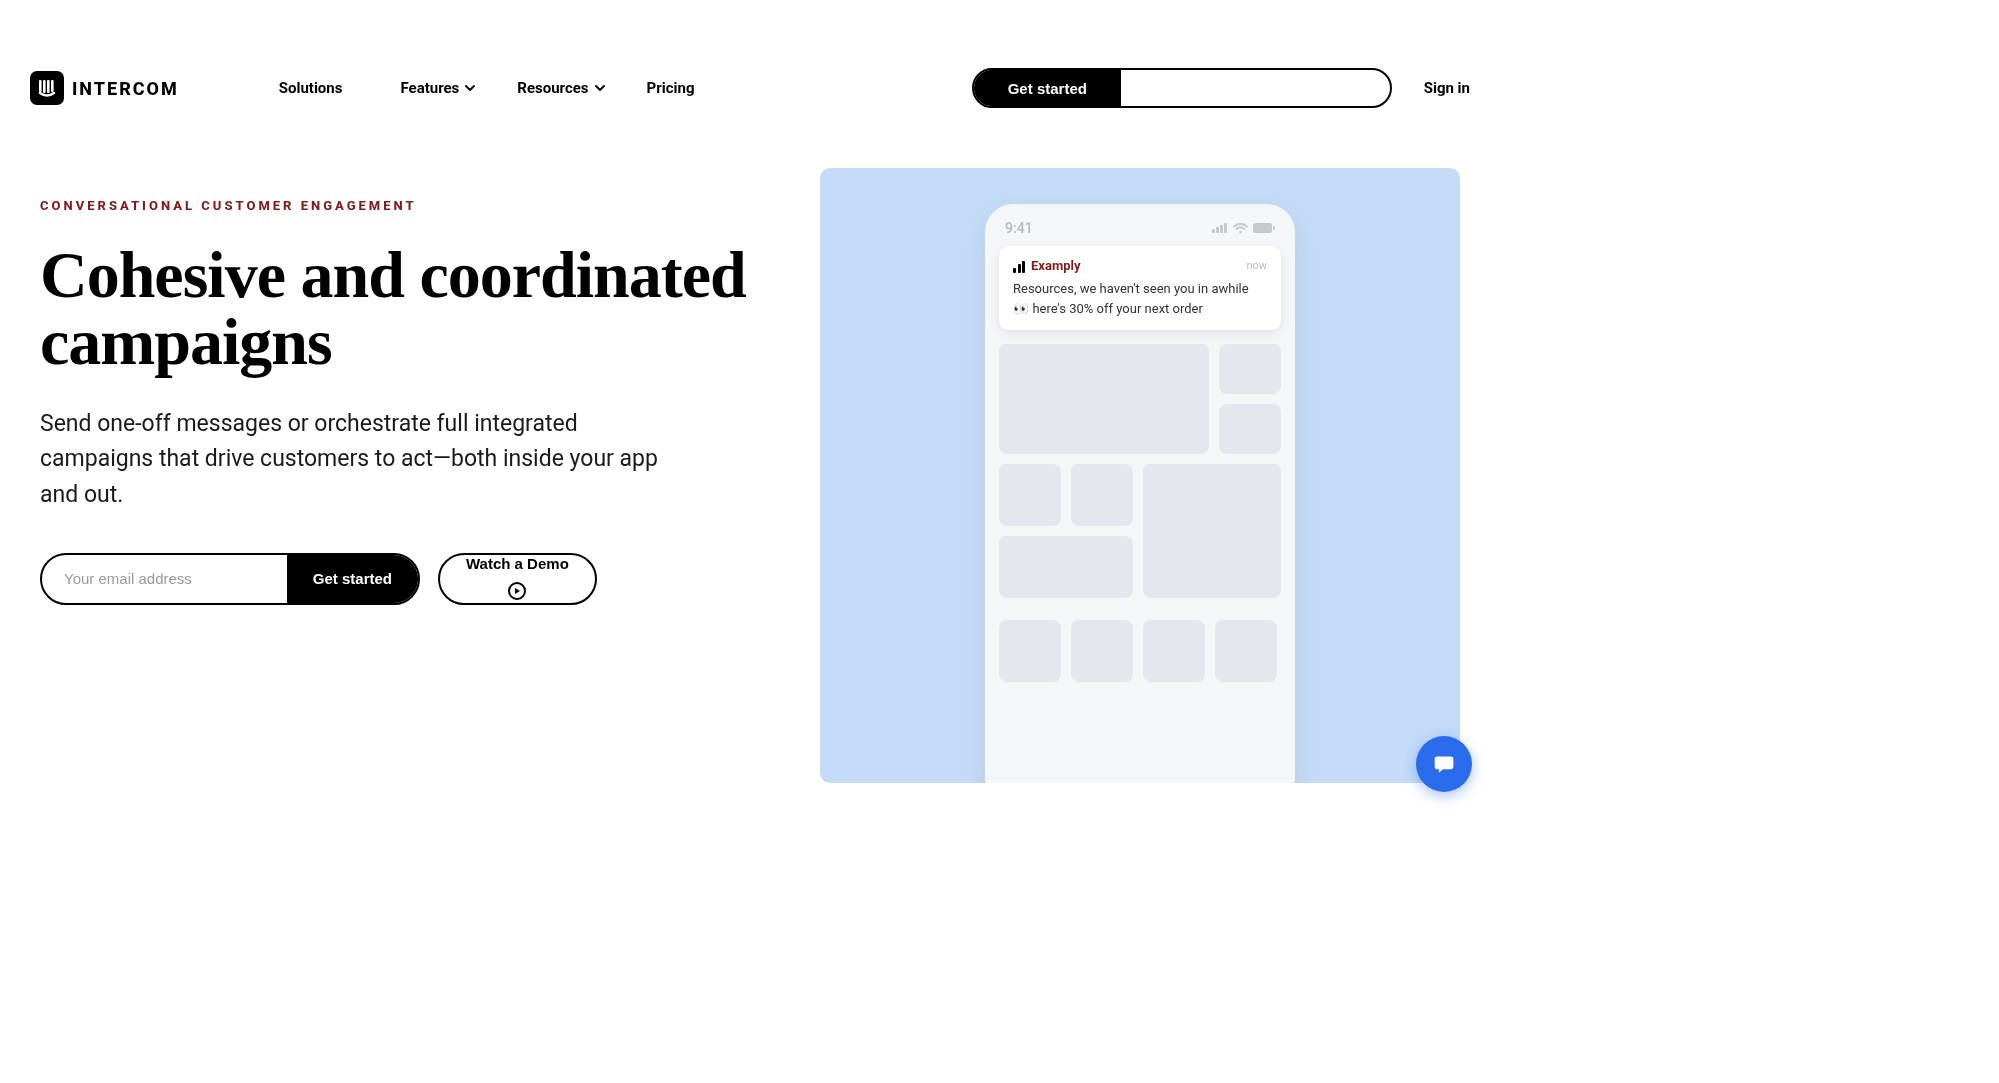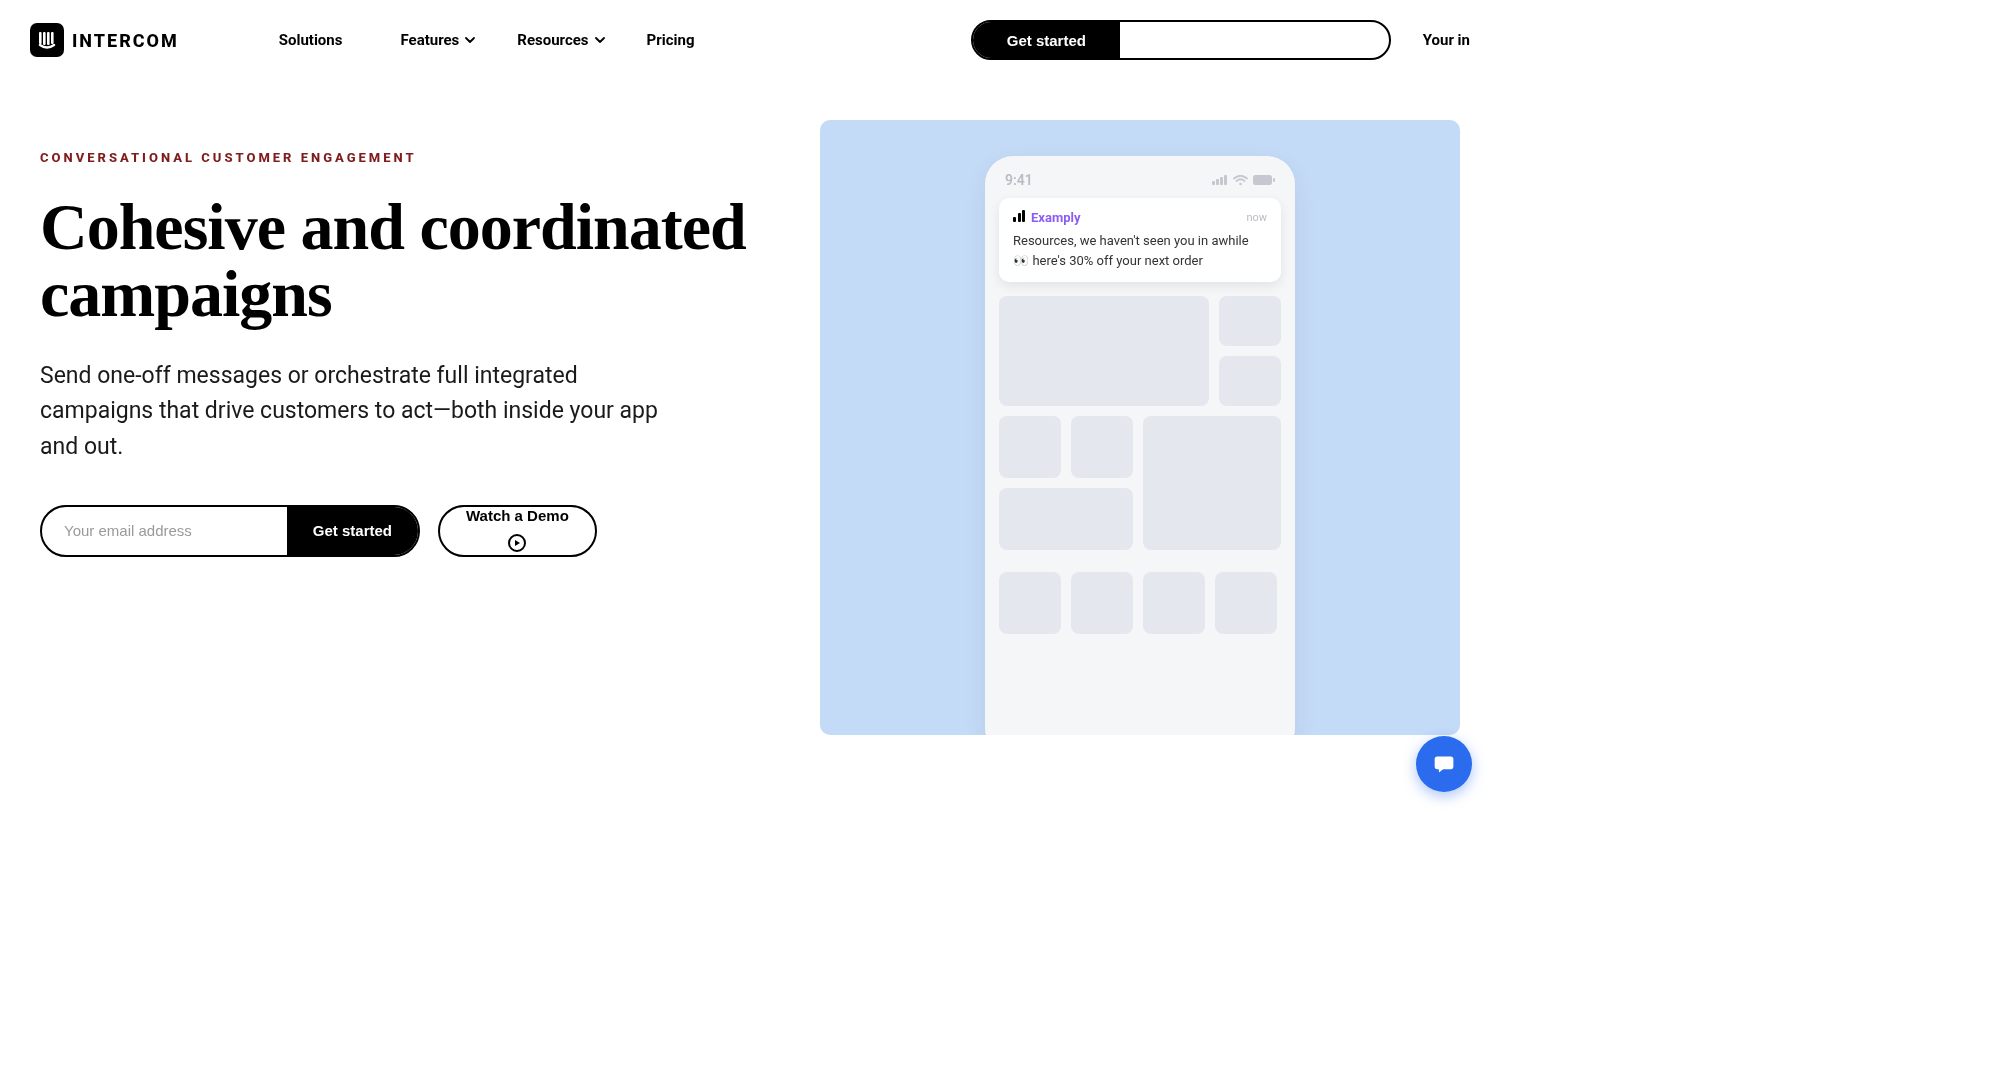--- a/index.html
+++ b/index.html
@@ -15,20 +15,21 @@
       height: 812px;
       overflow: hidden;
       position: relative;
     }
     
     .header {
       display: flex;
       align-items: center;
       padding: 20px 30px;
       gap: 40px;
+      margin-top: 48px;
     }
     .logo-wrap {
       display: flex;
       align-items: center;
       gap: 8px;
     }
     .logo-mark {
       width: 34px;
       height: 34px;
       background: #000;
@@ -242,25 +243,25 @@
       margin-bottom: 14px;
     }
     .notif-head {
       display: flex;
       align-items: center;
       justify-content: space-between;
       margin-bottom: 6px;
     }
     .notif-app {
       display: flex;
-      align-items: flex-start;
+      align-items: flex-end;
       gap: 6px;
       font-size: 13px;
       font-weight: 700;
-      color: #8b5cf6;
+      color: #7f1d1d;
     }
     .notif-app-icon {
       display:flex;
       align-items:flex-end;
       gap:1.5px;
     }
     .notif-app-icon span {
       width: 3px;
       background:#000;
       border-radius:1px;
@@ -335,21 +336,21 @@
     </div>
     <div class="nav-item">
       <span>Pricing</span>
     </div>
   </nav>
 
   <div class="header-right">
     <div class="email-pill">
       <button class="btn-black">Get started</button>
     </div>
-    <span class="signin">Your in</span>
+    <span class="signin">Sign in</span>
   </div>
 </header>
 
 <section class="hero">
   <div class="hero-left">
     <div class="eyebrow">CONVERSATIONAL CUSTOMER ENGAGEMENT</div>
     <h1 class="hero-title">Cohesive and coordinated campaigns</h1>
     <p class="hero-sub">Send one-off messages or orchestrate full integrated campaigns that drive customers to act—both inside your app and out.</p>
     <div class="hero-cta-row">
       <div class="hero-email-pill">

